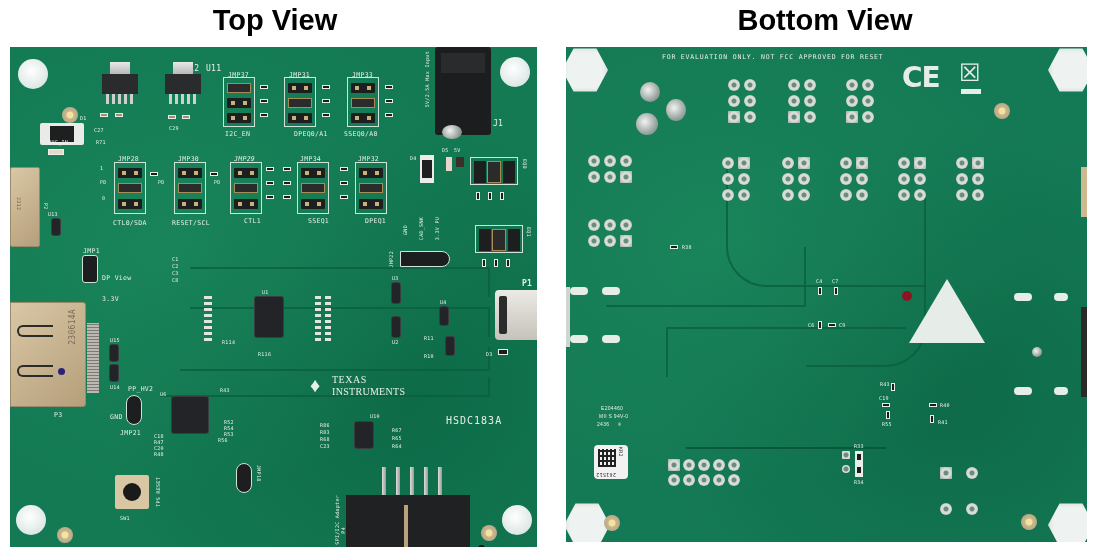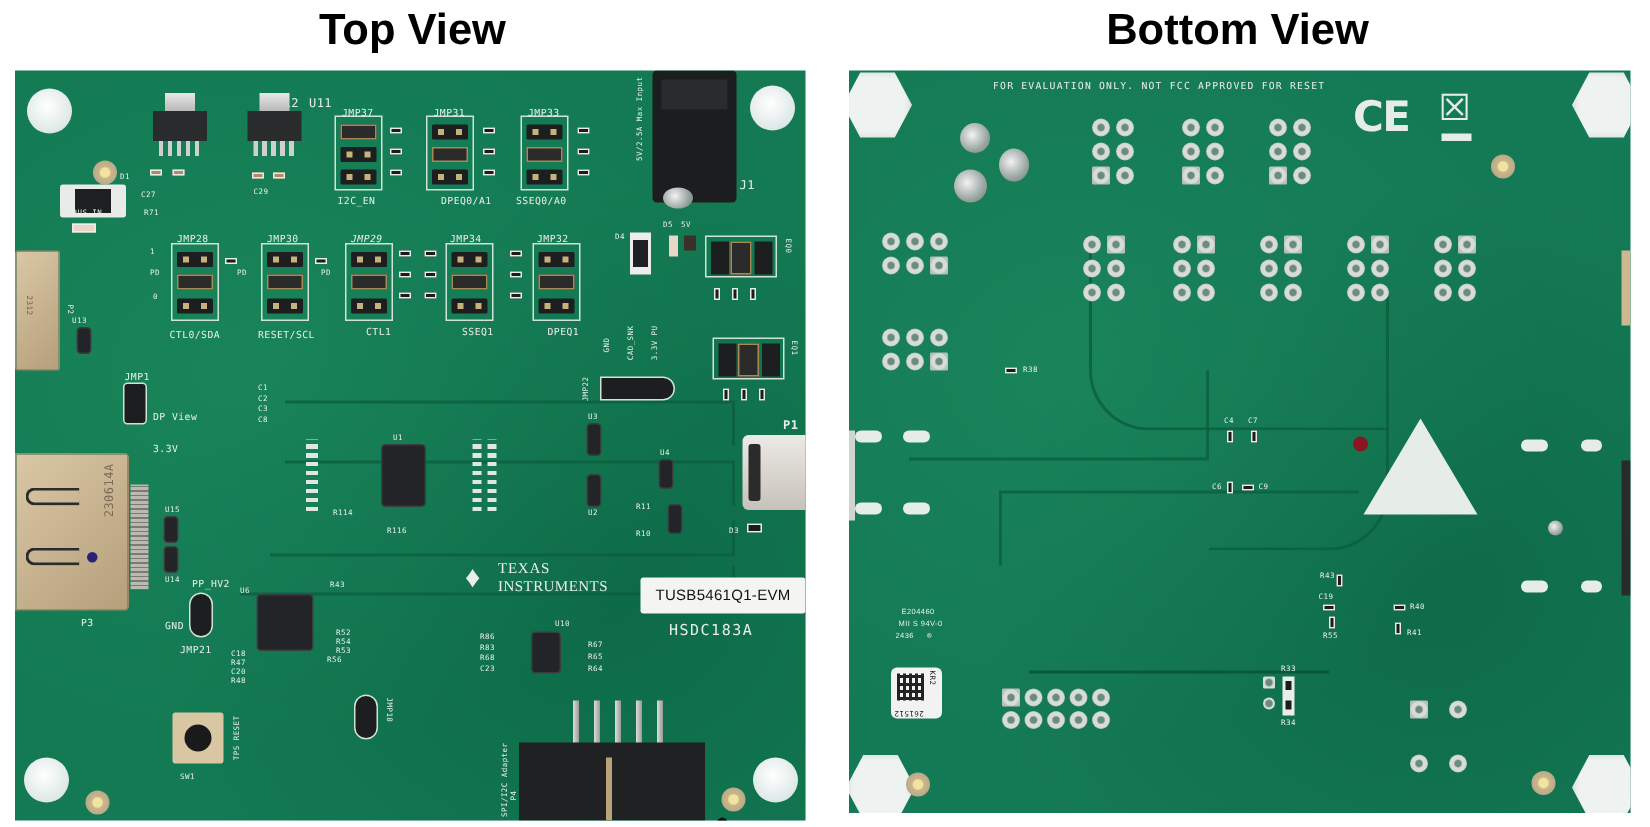--- a/index.html
+++ b/index.html
@@ -324,21 +324,20 @@
     <div class="ab" style="left:4px;top:6px;width:8px;height:38px;background:#2b2b2b;border-radius:2px;"></div>
   </div>
   <div class="silk md" style="left:512px;top:232px;font-weight:bold;">P1</div>
   <div class="silk sm" style="left:476px;top:304px;">D3</div>
   <div class="ab" style="left:488px;top:302px;width:10px;height:6px;background:#1c1c1c;border:1px solid #eee;"></div>
 
   <div class="ti-logo" style="left:300px;top:327px;font-size:20px;">♦</div>
   <div class="ti-logo" style="left:322px;top:327px;font-size:10px;text-transform:uppercase;letter-spacing:0.5px;">Texas</div>
   <div class="ti-logo" style="left:322px;top:339px;font-size:10px;text-transform:uppercase;letter-spacing:0.3px;">Instruments</div>
 
-  <div class="label-sticker" style="left:417px;top:338px;width:110px;height:24px;">TUSB5461Q1-EVM</div>
   <div class="silk md" style="left:436px;top:368px;font-size:10px;letter-spacing:1px;">HSDC183A</div>
 
   <div class="ic" style="left:162px;top:350px;width:36px;height:36px;"></div>
   <div class="silk sm" style="left:150px;top:344px;">U6</div>
   <div class="silk sm" style="left:144px;top:386px;">C18</div>
   <div class="silk sm" style="left:144px;top:392px;">R47</div>
   <div class="silk sm" style="left:144px;top:398px;">C20</div>
   <div class="silk sm" style="left:144px;top:404px;">R48</div>
   <div class="silk sm" style="left:210px;top:340px;">R43</div>
   <div class="silk sm" style="left:214px;top:372px;">R52</div>

